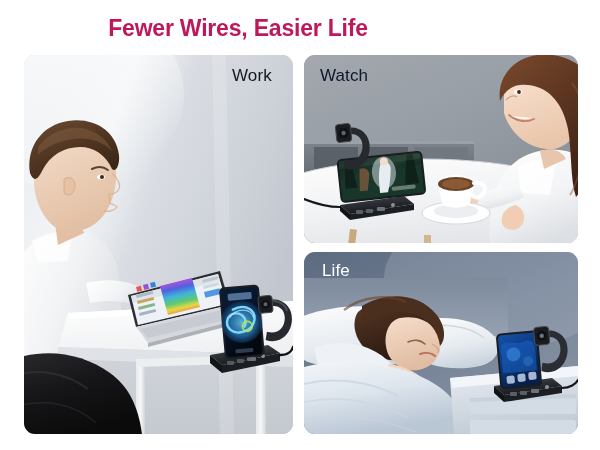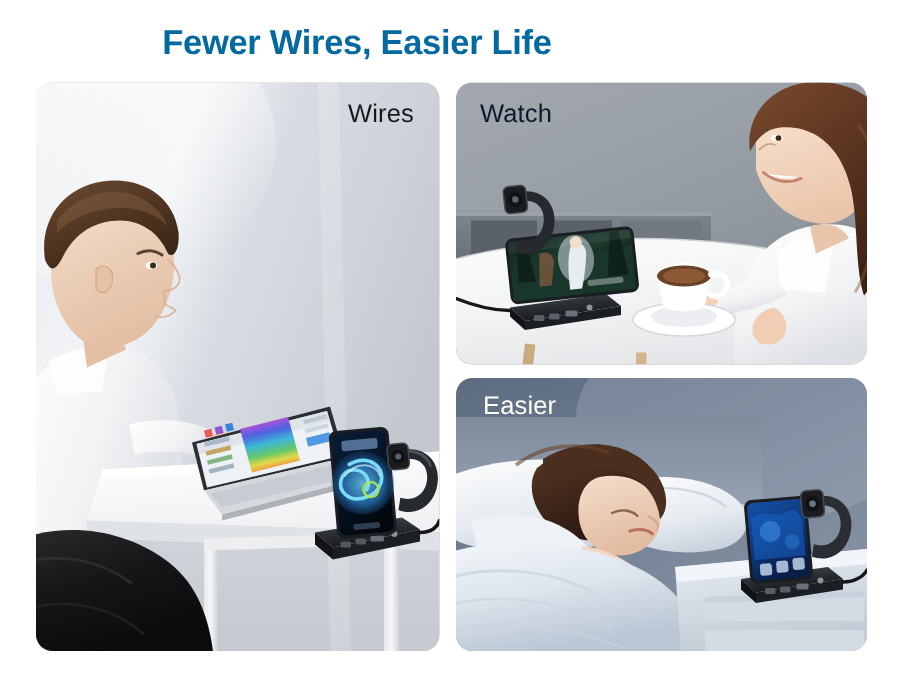--- a/index.html
+++ b/index.html
@@ -16,21 +16,21 @@
   }
 
   #page-title {
     position: absolute;
     left: 0;
     top: 14px;
     width: 476px;
     text-align: center;
     font-size: 23px;
     font-weight: bold;
-    color: #0369a1;
+    color: #be185d;
     letter-spacing: -0.2px;
     line-height: 28px;
   }
 
   .panel {
     position: absolute;
     border-radius: 11px;
     overflow: hidden;
     background: #c8ccd2;
   }
@@ -225,21 +225,21 @@
         <circle cx="243" cy="248.5" r="4.5" fill="#0f1114"></circle>
         <circle cx="243" cy="248.5" r="2" fill="#5b6270"></circle>
       </g>
     </g>
 
     <path d="M-16 306 C 20 292 58 298 86 318 C 104 331 114 350 118 379 L -18 379 Z" fill="url(#wPants)"></path>
     <path d="M-14 322 C 14 312 42 318 64 334" fill="none" stroke="#3a3a3d" stroke-width="2" opacity="0.55"></path>
     <path d="M-10 352 C 22 342 52 350 72 368" fill="none" stroke="#3a3a3d" stroke-width="1.6" opacity="0.4"></path>
   </svg>
 </div>
-<div class="panel-label" id="label-work">Wires</div>
+<div class="panel-label" id="label-work">Work</div>
 
 <div class="panel" id="panel-watch">
   <svg viewBox="0 0 274 188" preserveAspectRatio="xMidYMid slice">
     <defs>
       <linearGradient id="vWall" x1="0" y1="0" x2="0.6" y2="1">
         <stop offset="0" stop-color="#a2a8ae"></stop>
         <stop offset="0.5" stop-color="#979da4"></stop>
         <stop offset="1" stop-color="#868d95"></stop>
       </linearGradient>
       <linearGradient id="vCab" x1="0" y1="0" x2="0" y2="1">
@@ -460,13 +460,13 @@
 
       <g transform="rotate(-5 248 104)">
         <path d="M236 80 C 252 74 266 84 264 100 C 262 116 248 124 236 118 L 238 110 C 248 114 256 108 257 98 C 258 88 250 82 239 86 Z" fill="#2a2d33"></path>
         <rect x="232" y="74" width="15" height="18" rx="3.5" fill="#1a1c20" stroke="#4a4f56" stroke-width="1"></rect>
         <circle cx="239.5" cy="83" r="5" fill="#0f1114"></circle>
         <circle cx="239.5" cy="83" r="2.2" fill="#6d7584"></circle>
       </g>
     </g>
   </svg>
 </div>
-<div class="panel-label" id="label-sleep">Easier</div>
+<div class="panel-label" id="label-sleep">Life</div>
 
 </body></html>

